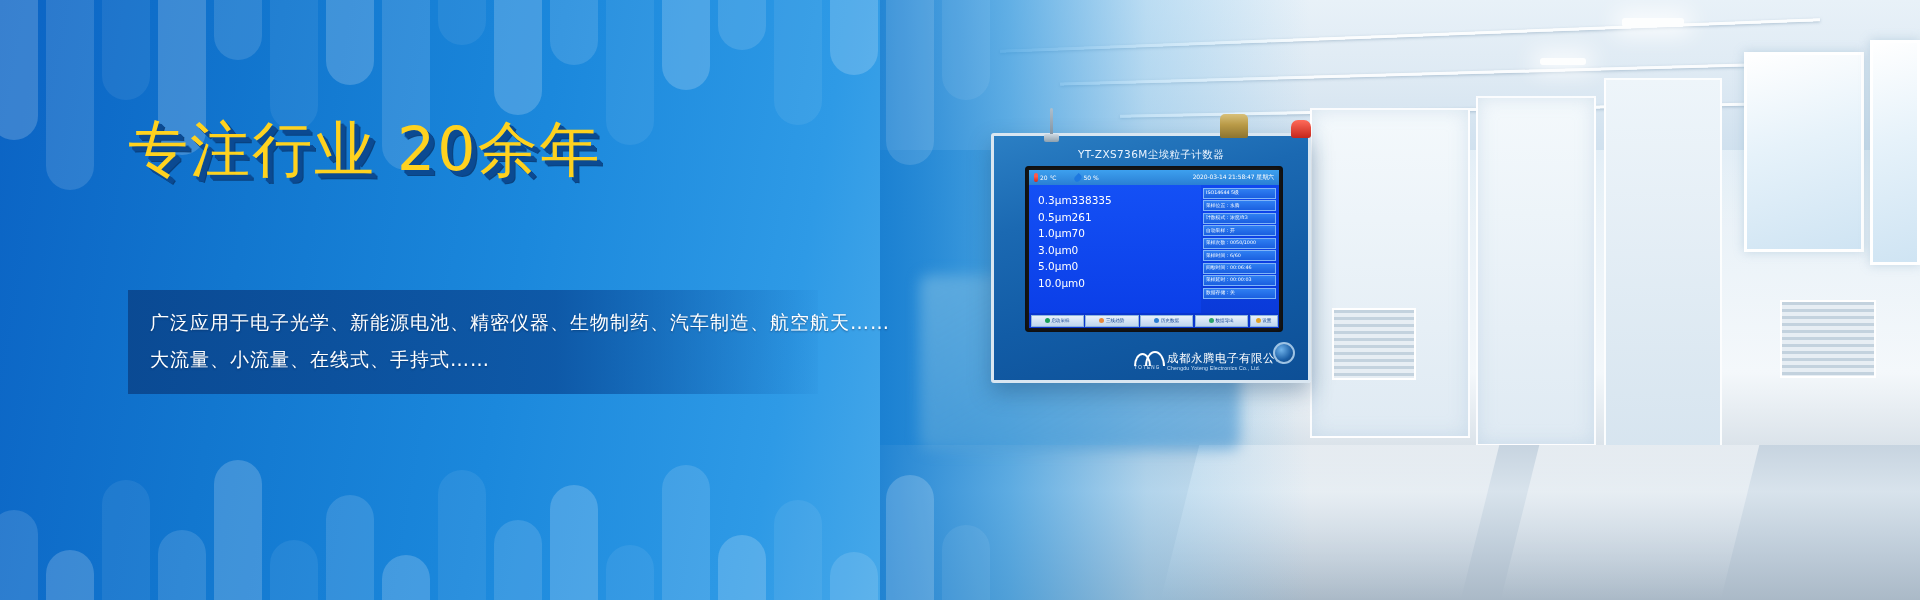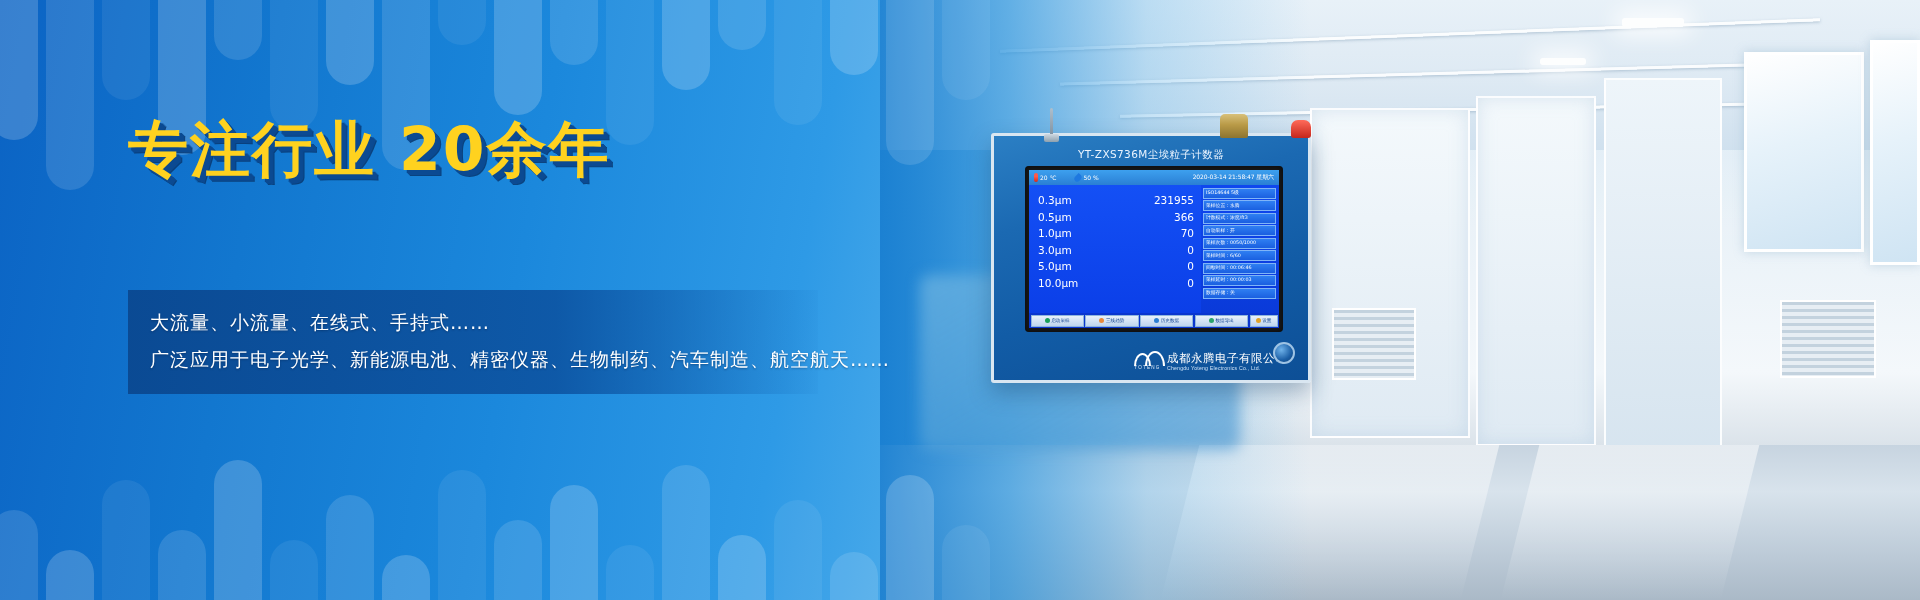--- a/index.html
+++ b/index.html
@@ -96,21 +96,21 @@
     border-radius: 26px;
   }
   .bar.d { background: rgba(255,255,255,.07); }
   .bar.l { background: rgba(255,255,255,.19); }
 
   
   .copy { position: absolute; left: 128px; top: 118px; width: 760px; }
 
   .headline1 {
     font-size: 60px;
-    font-weight: bold;
+    font-weight: normal;
     letter-spacing: 2px;
     color: #ffd21f;
     white-space: nowrap;
     line-height: 1.05;
     text-shadow:
       4px 4px 0 #0b4a92,
       5px 5px 0 #0b4a92,
       3px 3px 0 #0b4a92,
       6px 6px 0 rgba(8,55,110,.85);
     font-family: "DejaVu Sans", "Liberation Sans", sans-serif;
@@ -202,21 +202,21 @@
   .therm { width: 4px; height: 9px; background: linear-gradient(180deg,#ff5a4a 40%,#d22a1c 100%); border-radius: 2px; }
   .drop { width: 6px; height: 8px; background: #1e78e0; border-radius: 0 60% 55% 55%; transform: rotate(45deg); }
   .st-time { margin-left: auto; font-size: 6px; letter-spacing: -.1px; }
 
   .screen-body { flex: 1; display: flex; min-height: 0; }
   .readout {
     flex: 1; padding: 7px 7px 2px 9px;
     background: linear-gradient(180deg,#1450f5 0%,#0b3fe8 100%);
   }
   .ro-row {
-    display: flex; justify-content: space-between; align-items: baseline;
+    display: flex; align-items: baseline;
     color: #ffffff; font-size: 10.5px; line-height: 1.58;
     font-family: "DejaVu Sans", "Liberation Sans", sans-serif;
   }
   .ro-val { font-variant-numeric: tabular-nums; }
 
   .params {
     flex: 0 0 78px; padding: 3px 3px 2px 2px;
     background: linear-gradient(180deg,#0f47ef,#0a3ad9);
     display: flex; flex-direction: column; gap: 1.5px;
   }
@@ -341,22 +341,22 @@
     <div class="bar" style="left:830px; bottom:-60px; width:48px; height:108px;"></div>
     <div class="bar l" style="left:886px; bottom:-60px; width:48px; height:185px;"></div>
     <div class="bar d" style="left:942px; bottom:-60px; width:48px; height:135px;"></div>
   </div>
 
   <div class="copy">
     <div class="headline1">专注行业 20余年</div>
   </div>
 
   <div class="subband">
+    <div class="subline">广泛应用于电子光学、新能源电池、精密仪器、生物制药、汽车制造、航空航天……</div>
     <div class="subline">大流量、小流量、在线式、手持式……</div>
-    <div class="subline">广泛应用于电子光学、新能源电池、精密仪器、生物制药、汽车制造、航空航天……</div>
   </div>
 
   <div class="device">
     <div class="antenna"></div>
     <div class="antenna-base"></div>
     <div class="nozzle"></div>
     <div class="beacon"></div>
 
     <div class="dev-title">YT-ZXS736M尘埃粒子计数器</div>
 
@@ -374,25 +374,25 @@
             <span>50</span>
             <span>%</span>
           </span>
           <span class="st-time">2020-03-14 21:58:47 星期六</span>
         </div>
 
         <div class="screen-body">
           <div class="readout">
             <div class="ro-row">
               <span>0.3μm</span>
-              <span class="ro-val">231955</span>
+              <span class="ro-val">338335</span>
             </div>
             <div class="ro-row">
               <span>0.5μm</span>
-              <span class="ro-val">366</span>
+              <span class="ro-val">261</span>
             </div>
             <div class="ro-row">
               <span>1.0μm</span>
               <span class="ro-val">70</span>
             </div>
             <div class="ro-row">
               <span>3.0μm</span>
               <span class="ro-val">0</span>
             </div>
             <div class="ro-row">

